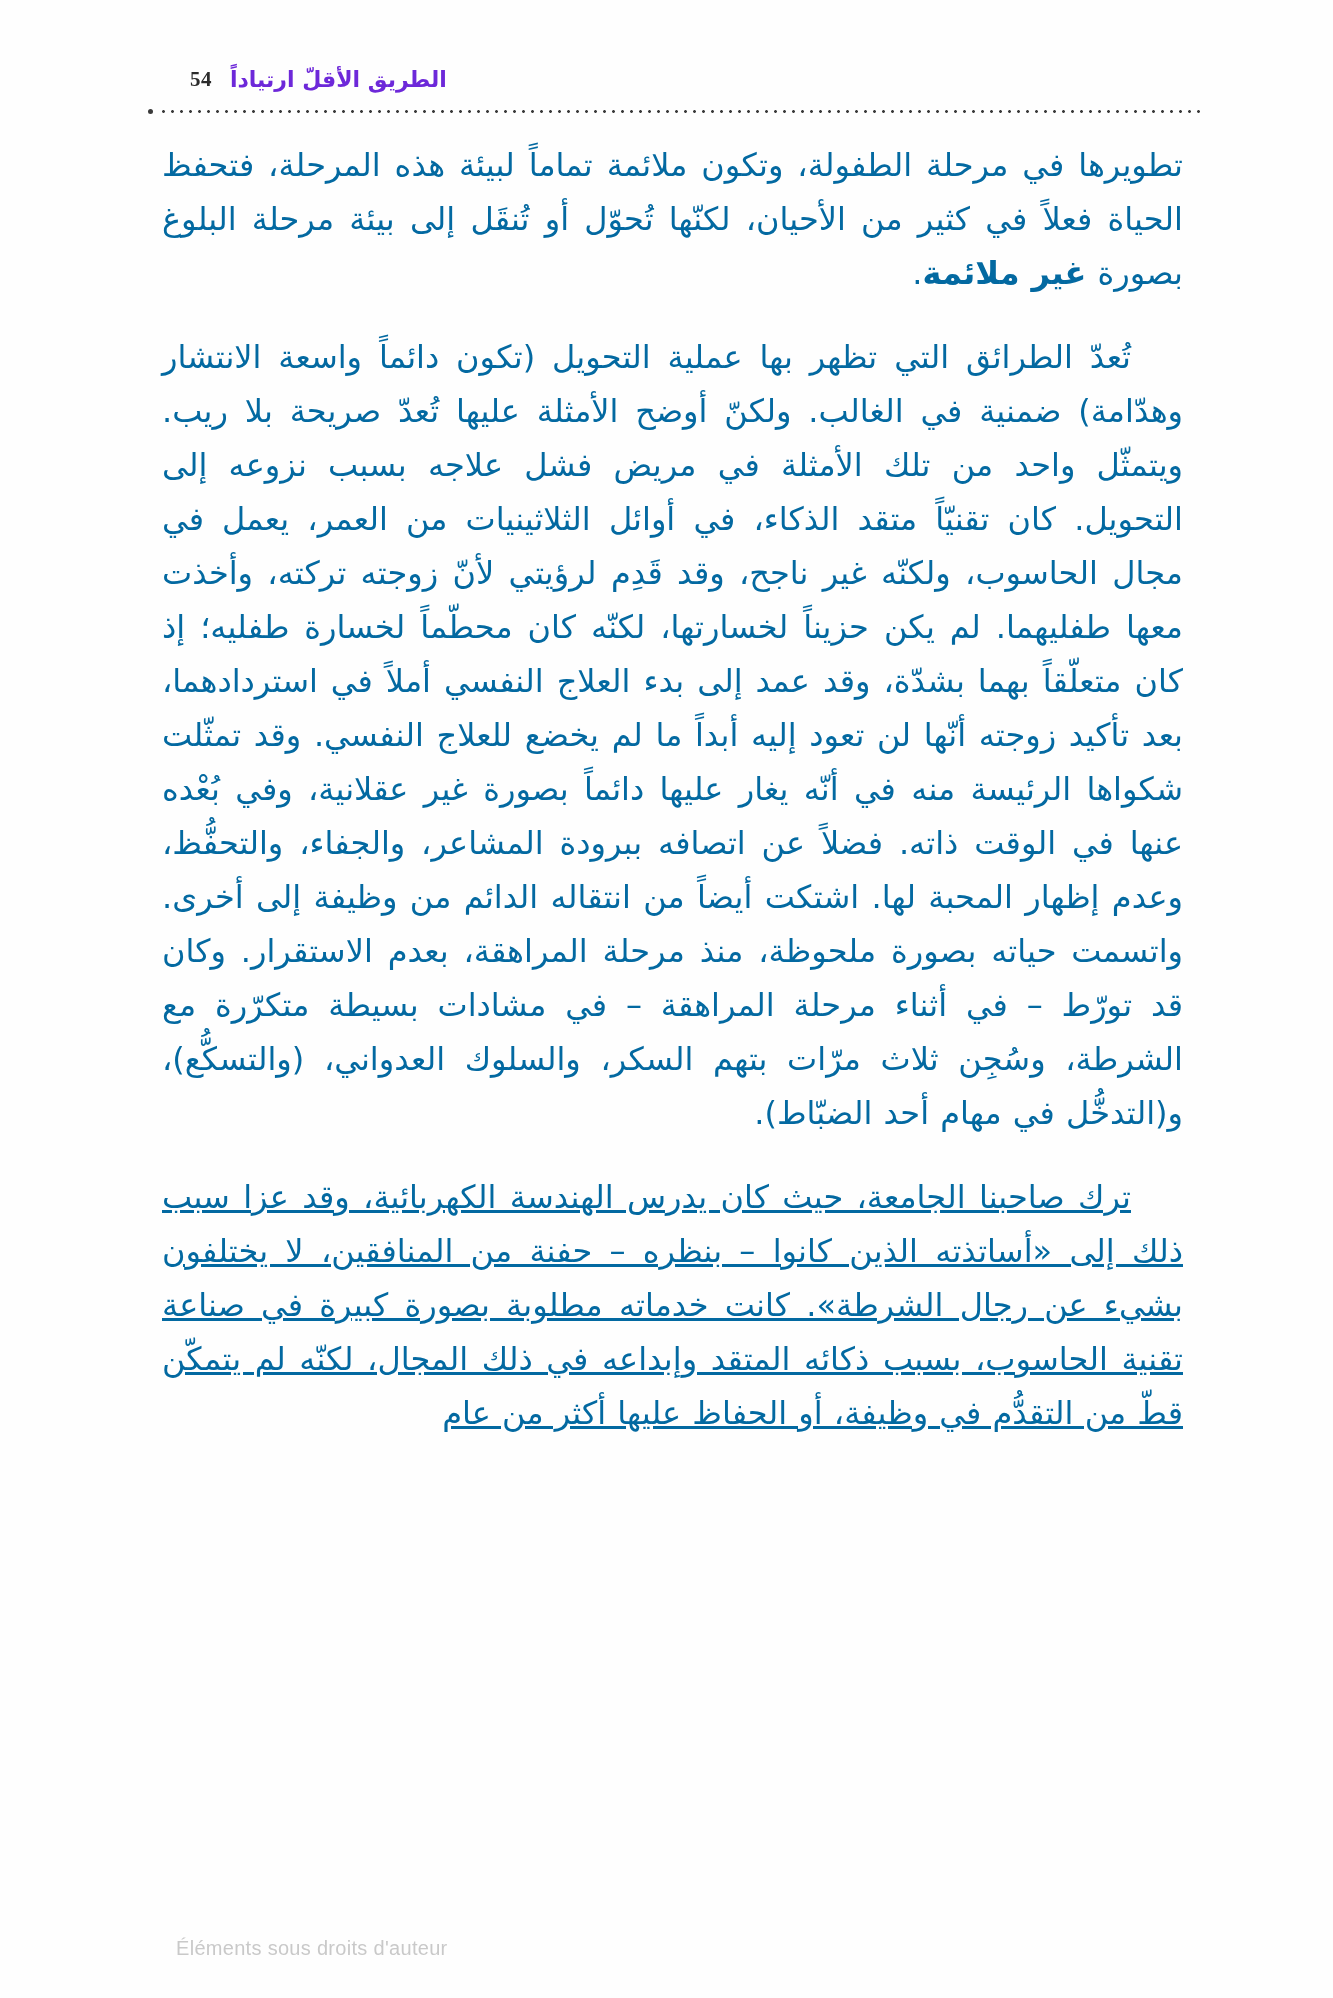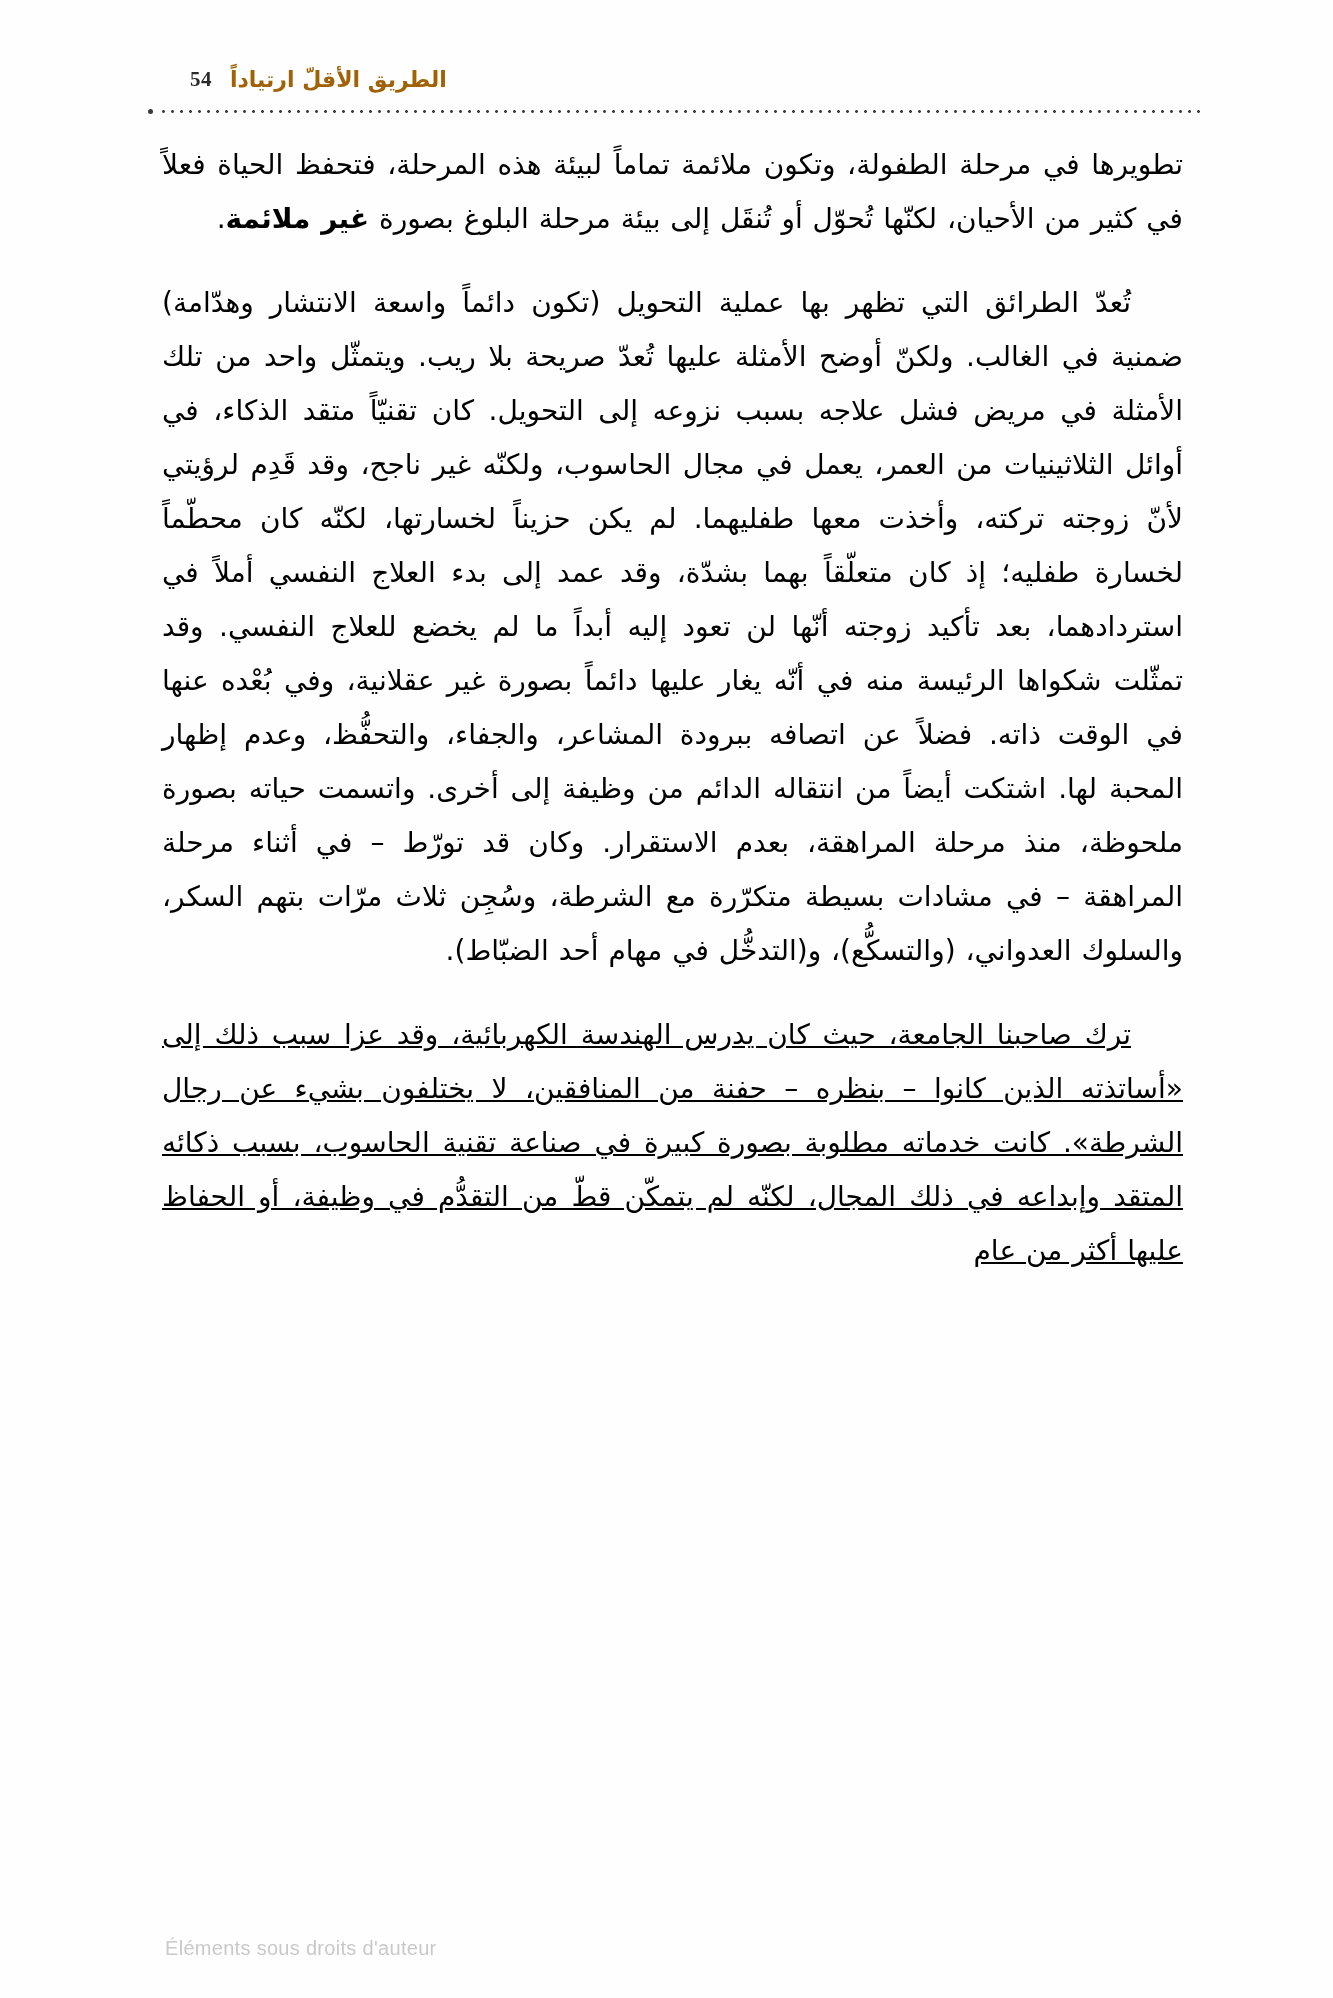--- a/index.html
+++ b/index.html
@@ -41,21 +41,21 @@
     font-family: "Liberation Serif", "DejaVu Serif", serif;
     font-size: 21px;
     font-weight: 700;
     color: #2b2b2b;
     letter-spacing: 0.5px;
   }
   .header-title {
     font-family: "DejaVu Sans", sans-serif;
     font-size: 22px;
     font-weight: 600;
-    color: #a16207;
+    color: #6d28d9;
     white-space: nowrap;
     filter: blur(0.15px);
   }
 
   
   .rule-wrap {
     position: absolute;
     top: 106px;
     left: 148px;
     right: 128px;
@@ -86,25 +86,25 @@
     position: absolute;
     top: 138px;
     left: 150px;
     right: 150px;
     bottom: 120px;
   }
 
   p.para {
     margin: 0 0 30px 12px;
     font-family: "DejaVu Sans", sans-serif;
-    font-size: 28px;
+    font-size: 32px;
     line-height: 54px;
     text-align: justify;
     text-align-last: right;
-    color: #000000;
+    color: #0369a1;
     word-spacing: 1px;
     letter-spacing: 0px;
   }
   p.para.indented {
     text-indent: 52px;
   }
   p.para.tight {
     margin-bottom: 26px;
     text-decoration: underline;
   }
@@ -117,21 +117,21 @@
 
   
   .footer {
     position: absolute;
     left: 0;
     right: 0;
     bottom: 38px;
     display: flex;
     justify-content: flex-start;
     flex-direction: row-reverse;
-    padding-left: 5px;
+    padding-left: 16px;
     padding-right: 0;
   }
   .footer-inner {
     margin-left: 160px;
     margin-right: auto;
   }
   .footer-text {
     direction: ltr;
     font-family: "Liberation Sans", "DejaVu Sans", sans-serif;
     font-size: 20px;

